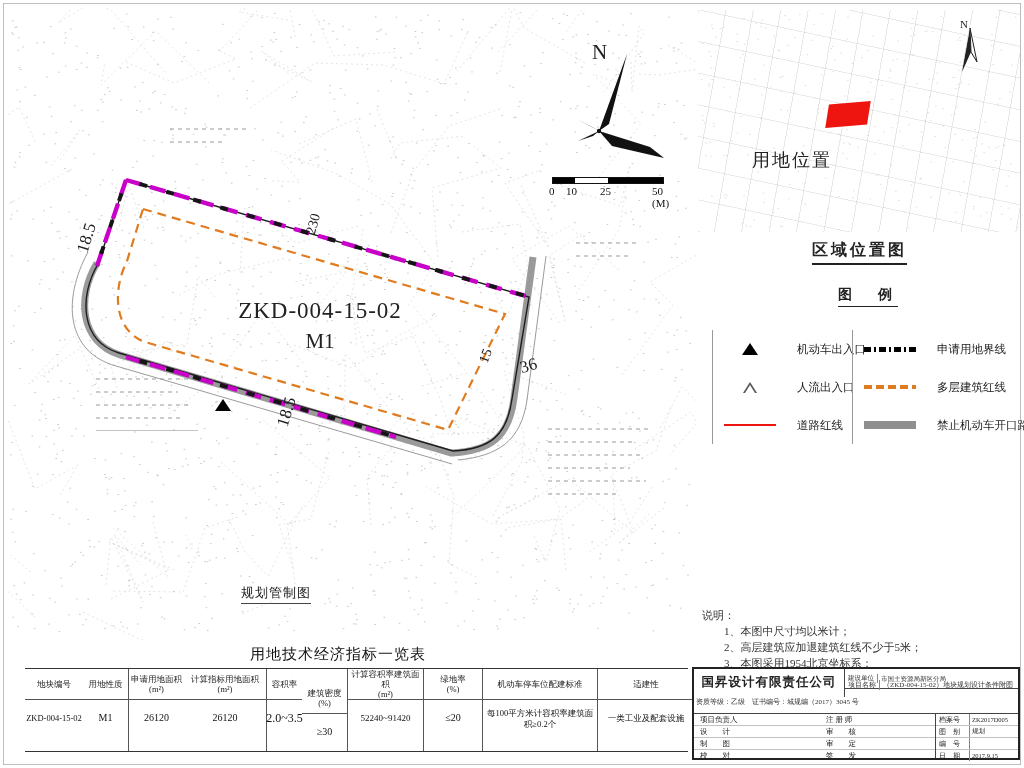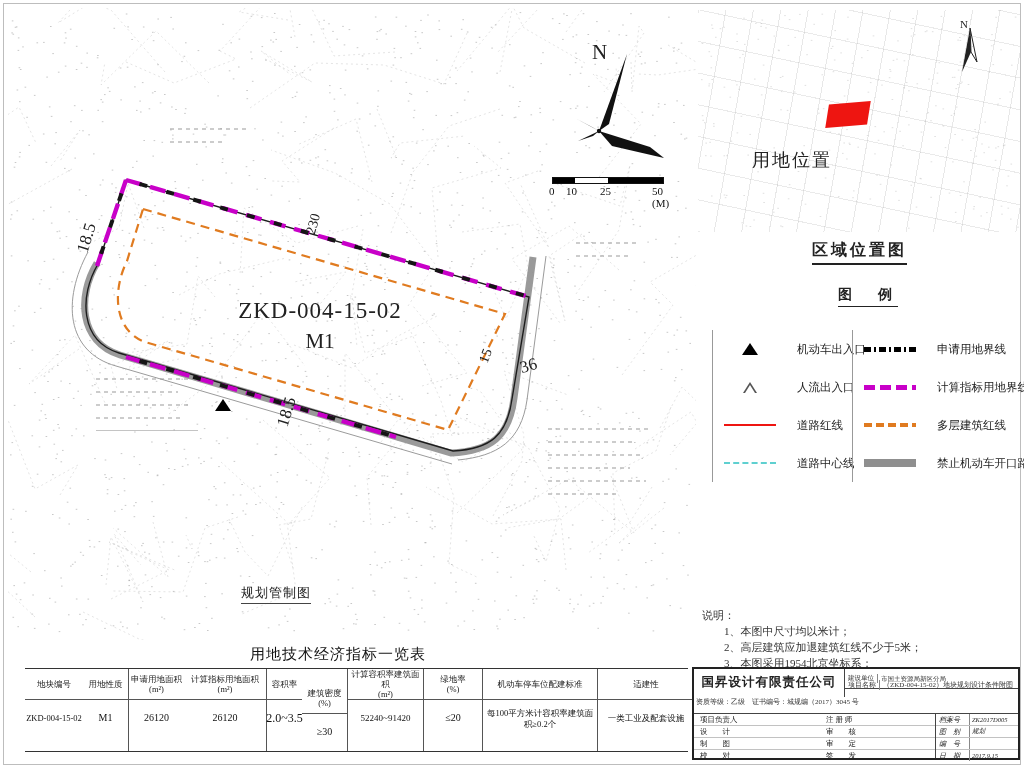--- a/index.html
+++ b/index.html
@@ -75,21 +75,21 @@
   .tb-client .lab{font-size:6.5px;color:#333;flex:none;padding:0 3px;border-right:1px solid #888;}
   .tb-client .val{font-size:6.5px;color:#333;padding-left:3px;white-space:normal;line-height:1.2;}
   .tb-project{left:150px;top:4px;width:174px;height:24px;display:flex;align-items:center;border-left:1px solid #444;box-sizing:border-box;}
   .tb-project .lab{font-size:7px;color:#333;flex:none;padding:0 3px;border-right:1px solid #888;}
   .tb-project .val{font-size:7px;color:#333;padding-left:3px;white-space:normal;line-height:1.25;}
   .tb-roles{left:0;top:44px;width:241px;height:45px;border-top:1px solid #444;box-sizing:border-box;}
   .tb-roles .rrow{display:flex;height:11px;align-items:center;border-bottom:1px solid rgba(80,80,80,.35);}
   .tb-roles .rrow:last-child{border-bottom:none;}
   .tb-roles .rlab{font-size:7.5px;color:#222;width:62px;padding-left:6px;flex:none;}
   .tb-roles .rval{width:58px;flex:none;}
-  .tb-mini{left:241px;top:44px;width:83px;height:45px;border-top:1px solid #444;border-left:1px solid #444;box-sizing:border-box;font-style:italic;}
+  .tb-mini{left:241px;top:44px;width:83px;height:45px;border-top:1px solid #444;border-left:1px solid #444;box-sizing:border-box;}
   .tb-mini .mrow{display:flex;height:11px;align-items:center;border-bottom:1px solid rgba(80,80,80,.35);}
   .tb-mini .mrow:last-child{border-bottom:none;}
   .tb-mini .mlab{font-size:7px;width:34px;padding-left:3px;flex:none;border-right:1px solid #888;height:100%;display:flex;align-items:center;box-sizing:border-box;}
   .tb-mini .mval{font-size:6.5px;padding-left:2px;white-space:nowrap;}
 </style>
 </head>
 <body>
 
 <div id="app">
   <div class="frame"></div>
@@ -215,40 +215,28 @@
           <div class="tri-open"></div>
         </div>
       <div class="leg-lab">人流出入口</div>
     </div>
     <div class="leg-row">
       <div class="leg-sym">
           <div class="sym-line"></div>
         </div>
       <div class="leg-lab">道路红线</div>
     </div>
-    <div class="leg-row">
-      <div class="leg-sym">
-          <div class="sym-center"></div>
-        </div>
-      <div class="leg-lab">道路中心线</div>
-    </div>
   </div>
 
   <div class="leg-col" style="left:852px;top:330px;width:168px;">
     <div class="leg-row">
       <div class="leg-sym">
           <div class="sym-applied"></div>
         </div>
       <div class="leg-lab">申请用地界线</div>
-    </div>
-    <div class="leg-row">
-      <div class="leg-sym">
-          <div class="sym-indicator"></div>
-        </div>
-      <div class="leg-lab">计算指标用地界线</div>
     </div>
     <div class="leg-row">
       <div class="leg-sym">
           <div class="sym-building"></div>
         </div>
       <div class="leg-lab">多层建筑红线</div>
     </div>
     <div class="leg-row">
       <div class="leg-sym">
           <div class="sym-noopen"></div>

